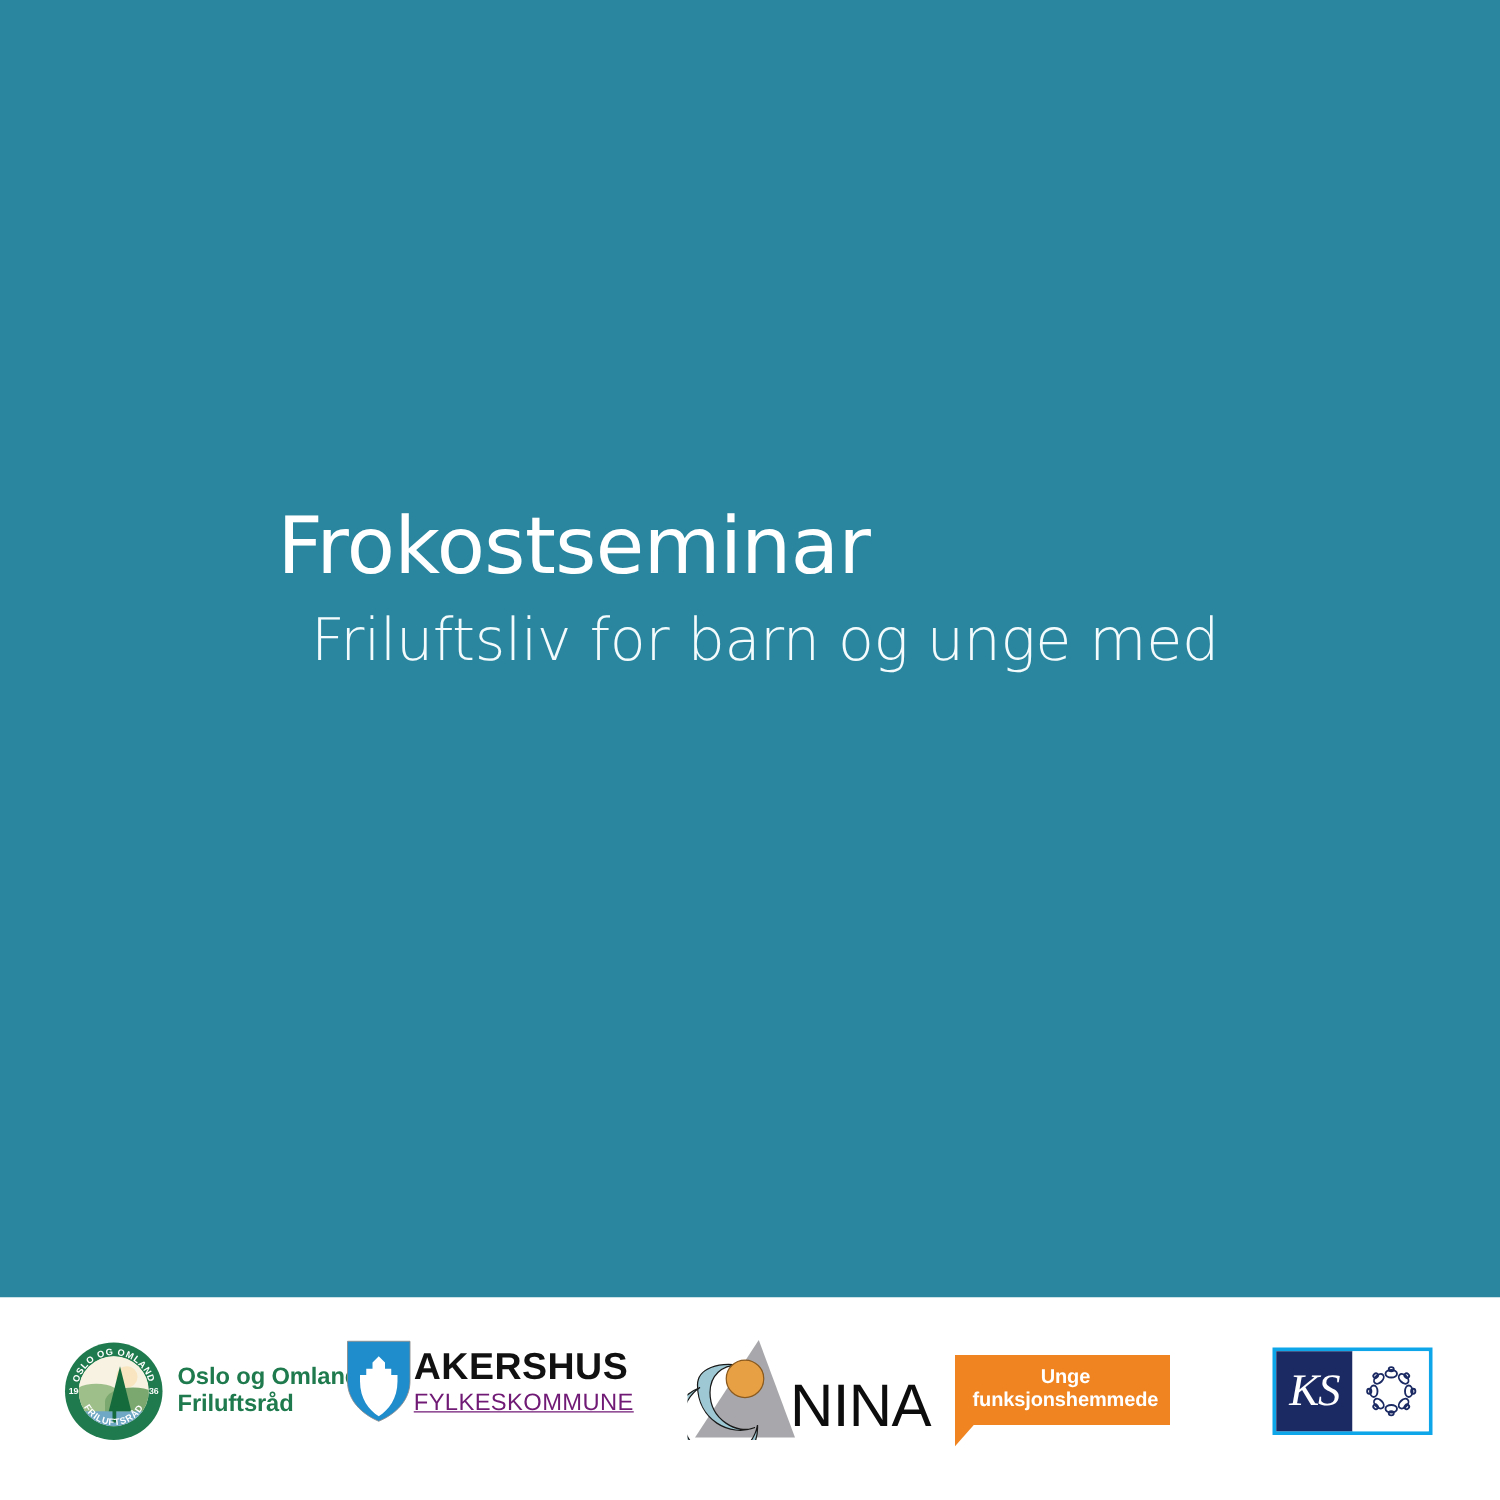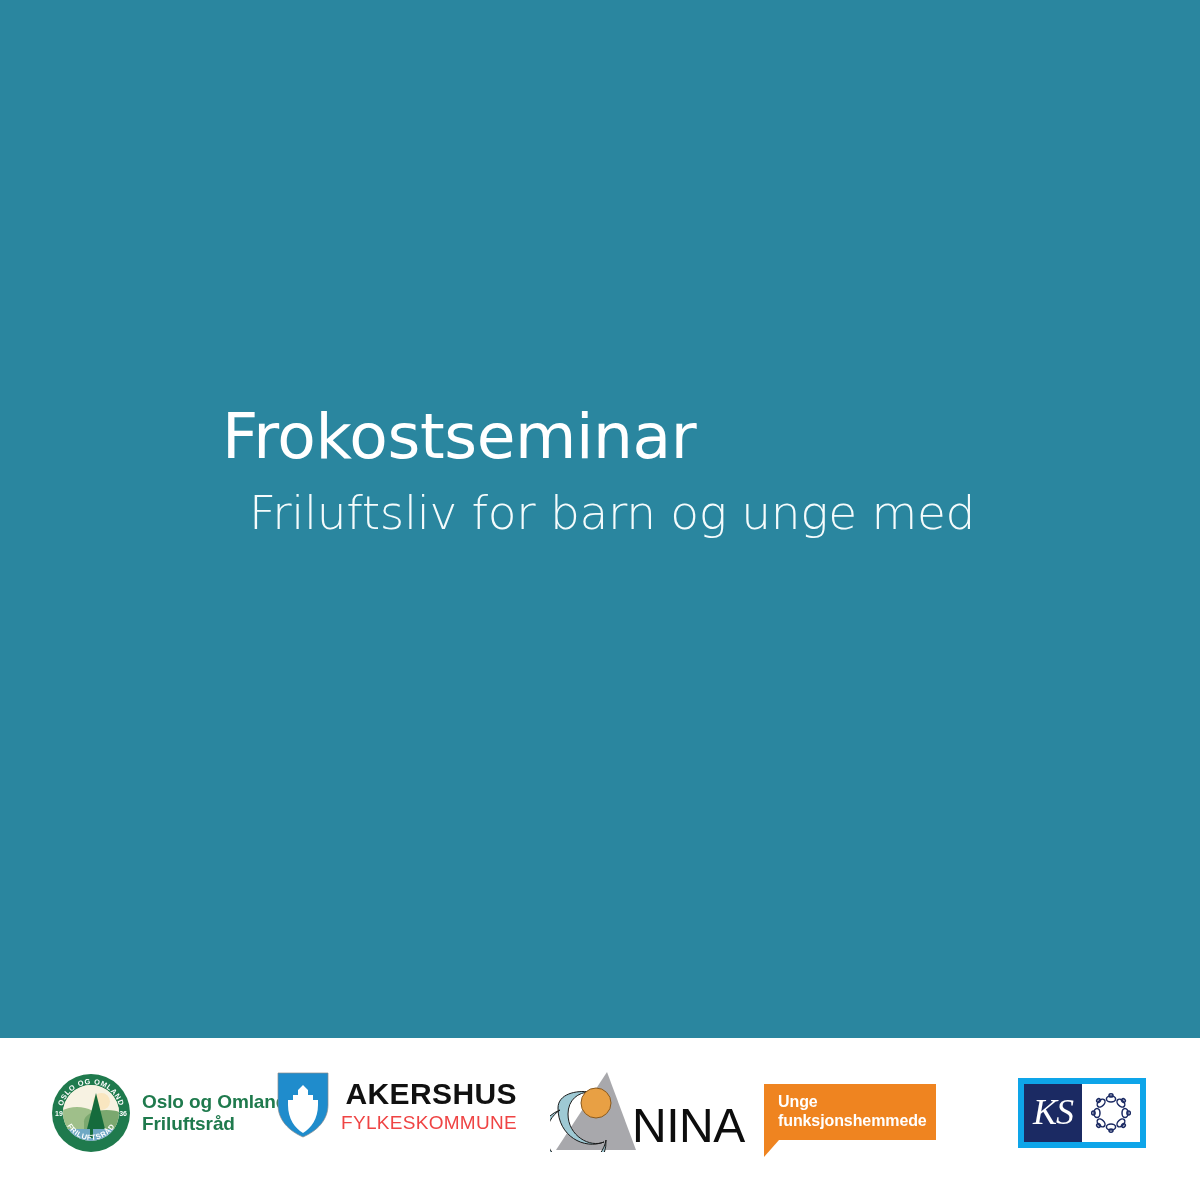--- a/index.html
+++ b/index.html
@@ -174,40 +174,40 @@
 
   .shield {
     position: relative;
     width: 52px;
     height: 66px;
     flex: 0 0 auto;
   }
   .shield svg { display: block; }
 
   .akershus-text {
-    margin-left: 12px;
+    margin-left: 2px;
     line-height: 1;
-    text-align: right;
   }
   .akershus-main {
     font-family: "Liberation Sans", sans-serif;
     font-size: 30px;
     font-weight: 700;
     color: #111111;
     letter-spacing: 0.4px;
     display: block;
   }
   .akershus-sub {
     font-family: "Liberation Sans", sans-serif;
     font-size: 19px;
     font-weight: 400;
-    color: #ef4444;
+    color: #701a75;
     letter-spacing: 0.3px;
     display: block;
     margin-top: 4px;
+    text-decoration: underline;
   }
 
   
   .logo-nina { left: 550px; top: 1070px; }
   .nina-mark { position: relative; width: 86px; height: 82px; flex: 0 0 auto; }
   .nina-mark svg { display: block; }
   .nina-word {
     margin-left: -4px;
     font-family: "Liberation Sans", sans-serif;
     font-size: 48px;
@@ -238,30 +238,31 @@
     border-left: 15px solid #ef8420;
     border-bottom: 17px solid transparent;
   }
   .unge-text {
     font-family: "Liberation Sans", sans-serif;
     font-size: 16px;
     font-weight: 700;
     color: #ffffff;
     line-height: 1.18;
     letter-spacing: -0.1px;
+    text-align: center;
   }
   .unge-text span { display: block; }
 
   
   .logo-ks { left: 1018px; top: 1078px; }
   .ks-box {
     display: flex;
     width: 128px;
     height: 70px;
-    border: 6px solid #0ea5e9;
+    border: 3px solid #0ea5e9;
     box-sizing: border-box;
   }
   .ks-left {
     width: 64px;
     background: #1b2a63;
     display: flex;
     align-items: center;
     justify-content: center;
   }
   .ks-letters {

